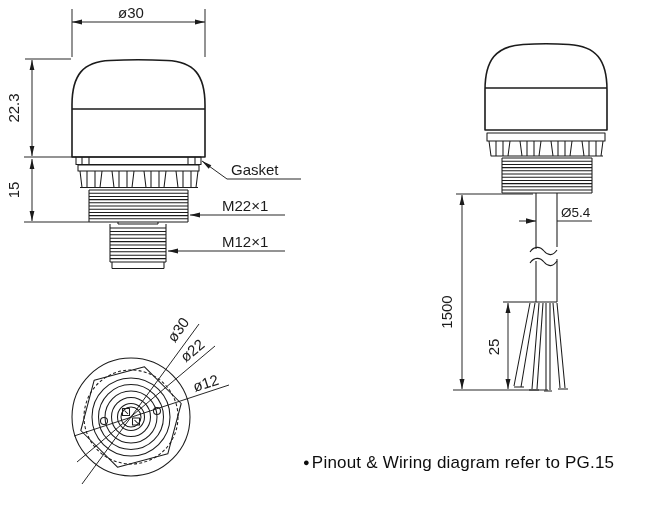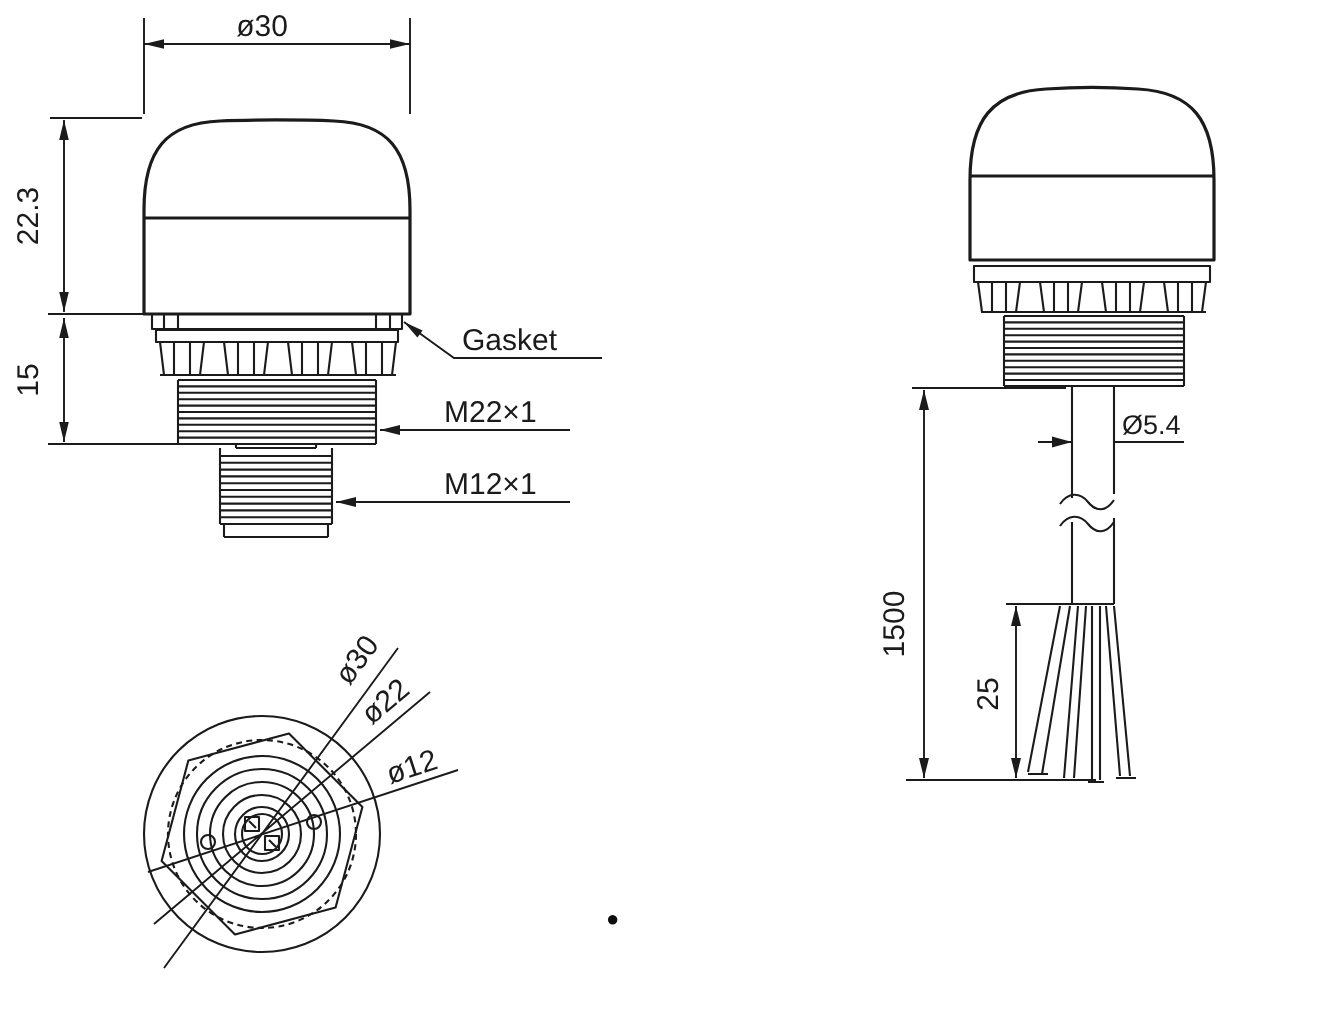--- a/index.html
+++ b/index.html
@@ -143,18 +143,18 @@
          M132.5,418 h7 v7 h-7 Z M134.5,420 l3.5,3.5"></path>
 
     <path class="dim" d="M82,484 L199,324 M77,462 L215,346 M74,436 L229,385"></path>
     <text class="dimtext" transform="translate(184,334) rotate(-54)" text-anchor="middle" y="-2" font-size="14.5">ø30</text>
     <text class="dimtext" transform="translate(197,356) rotate(-40)" text-anchor="middle" y="-2" font-size="14.5">ø22</text>
     <text class="dimtext" transform="translate(208,390) rotate(-18)" text-anchor="middle" y="-2" font-size="14.5">ø12</text>
   </g>
 </svg>
 
   <div id="notes">
-    <div class="note-row"><span class="bullet">●</span></div>
+    <div class="note-row"><span class="bullet">●</span><span>Pinout &amp; Wiring diagram refer to PG.15</span></div>
     
     
     
   </div>
 </div>
 
 </body></html>

